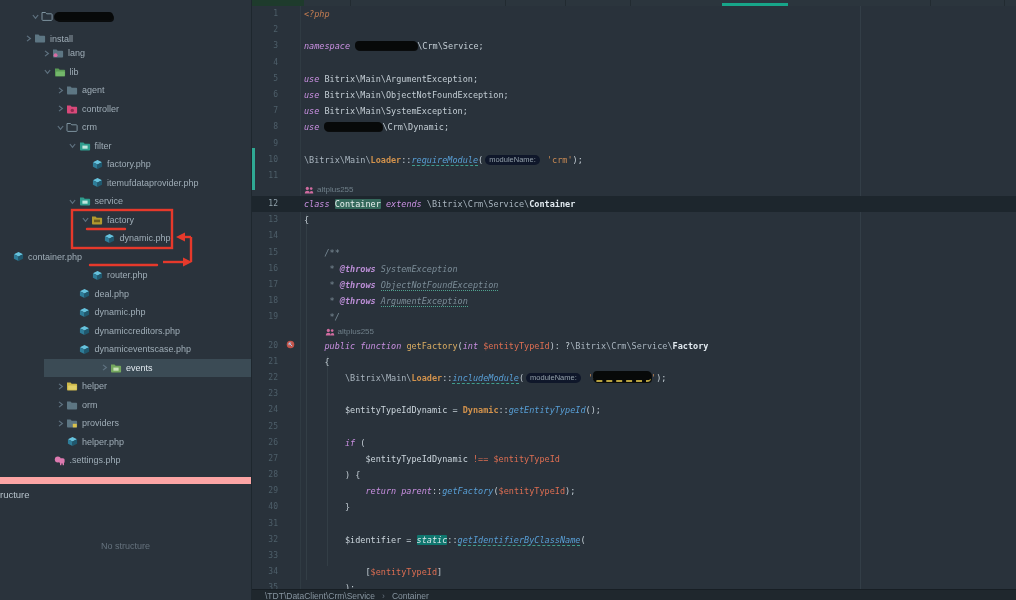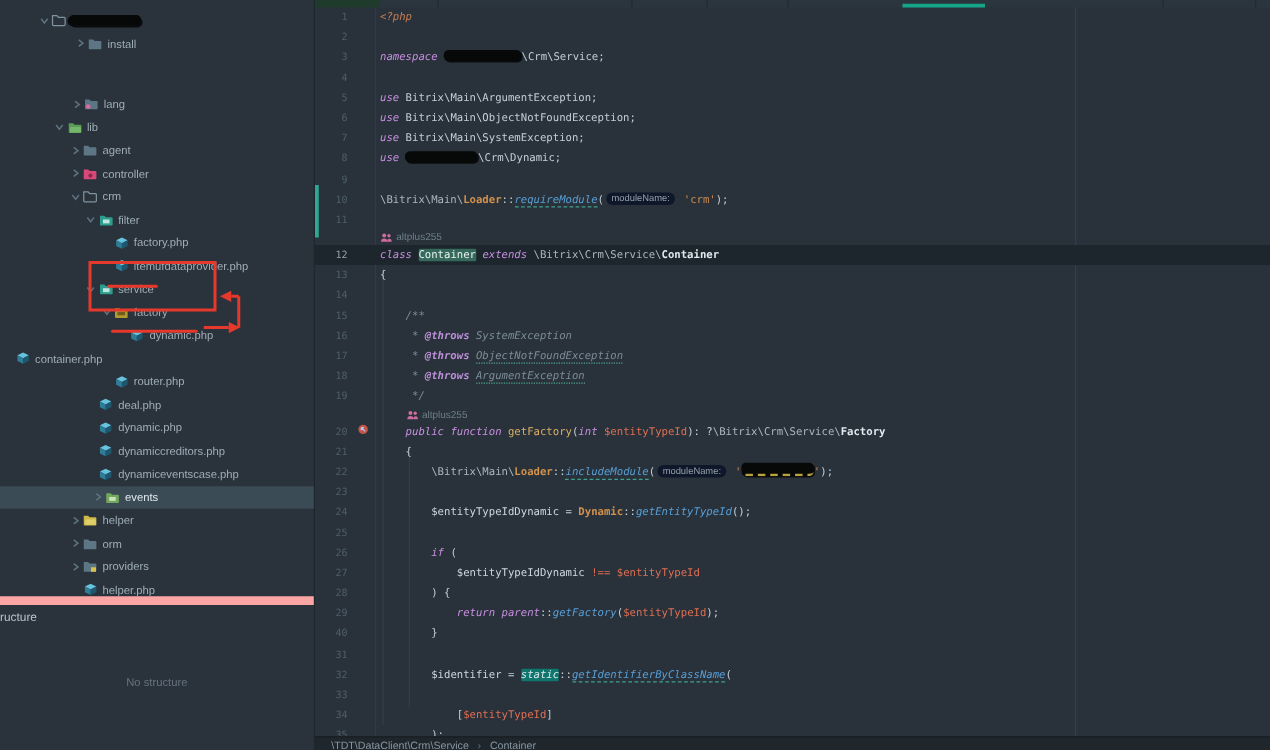--- a/index.html
+++ b/index.html
@@ -93,34 +93,34 @@
               <polyline points="2.5,4 6,8.5 9.5,4" fill="none" stroke="#5f7280" stroke-width="1.6"></polyline>
             </svg>
           </span>
           <span class="tr-icon">
             <svg width="12" height="12" viewBox="0 0 12 12">
               <path d="M1 2.5h3.5l1.2 1.3h4.6c.5 0 .8.3.8.8v4.9c0 .5-.3.9-.8.9H1.8c-.5 0-.8-.4-.8-.9V2.5z" fill="none" stroke="#7e939f"></path>
             </svg>
           </span>
           <span class="redact" style="width: 58px;"></span>
         </div>
-        <div class="tree-row" style="padding-left: 58px;">
+        <div class="tree-row" style="padding-left: 22px; align-items: flex-end;">
           <span class="tr-chev">
             <svg width="9" height="9" viewBox="0 0 12 12">
               <polyline points="4,2.5 8.5,6 4,9.5" fill="none" stroke="#5f7280" stroke-width="1.6"></polyline>
             </svg>
           </span>
           <span class="tr-icon">
             <svg width="12" height="12" viewBox="0 0 12 12">
               <path d="M1 2.5h3.5l1.2 1.3h4.6c.5 0 .8.3.8.8v4.9c0 .5-.3.9-.8.9H1.8c-.5 0-.8-.4-.8-.9V2.5z" fill="#5d7683"></path>
             </svg>
           </span>
           <span class="tr-label">install</span>
         </div>
-        <div class="tree-row" style="padding-left: 55px; margin-top: 30px;">
+        <div class="tree-row" style="padding-left: 40px;">
           <span class="tr-chev">
             <svg width="9" height="9" viewBox="0 0 12 12">
               <polyline points="4,2.5 8.5,6 4,9.5" fill="none" stroke="#5f7280" stroke-width="1.6"></polyline>
             </svg>
           </span>
           <span class="tr-icon">
             <svg width="12" height="12" viewBox="0 0 12 12">
               <path d="M1 2.5h3.5l1.2 1.3h4.6c.5 0 .8.3.8.8v4.9c0 .5-.3.9-.8.9H1.8c-.5 0-.8-.4-.8-.9V2.5z" fill="#5d7683"></path>
               <circle cx="3.6" cy="8.2" r="1.9" fill="#d86ba3"></circle>
             </svg>
@@ -315,21 +315,21 @@
           <span class="tr-chev"></span>
           <span class="tr-icon">
             <svg width="11" height="11" viewBox="0 0 12 12">
               <polygon points="6,1 11,3.5 6,6 1,3.5" fill="#66c2dd"></polygon>
               <polygon points="1,3.5 6,6 6,11 1,8.5" fill="#2e7d99"></polygon>
               <polygon points="6,6 11,3.5 11,8.5 6,11" fill="#1f586e"></polygon>
             </svg>
           </span>
           <span class="tr-label">dynamiceventscase.php</span>
         </div>
-        <div class="tree-row sel" style="padding-left: 72px;">
+        <div class="tree-row sel" style="padding-left: 54px; margin-left: 44px;">
           <span class="tr-chev">
             <svg width="9" height="9" viewBox="0 0 12 12">
               <polyline points="4,2.5 8.5,6 4,9.5" fill="none" stroke="#5f7280" stroke-width="1.6"></polyline>
             </svg>
           </span>
           <span class="tr-icon">
             <svg width="12" height="12" viewBox="0 0 12 12">
               <path d="M1 2.5h3.5l1.2 1.3h4.6c.5 0 .8.3.8.8v4.9c0 .5-.3.9-.8.9H1.8c-.5 0-.8-.4-.8-.9V2.5z" fill="#74a75e"></path>
               <rect x="3.4" y="5.6" width="5.2" height="3.1" fill="#c9e3b9"></rect>
             </svg>

